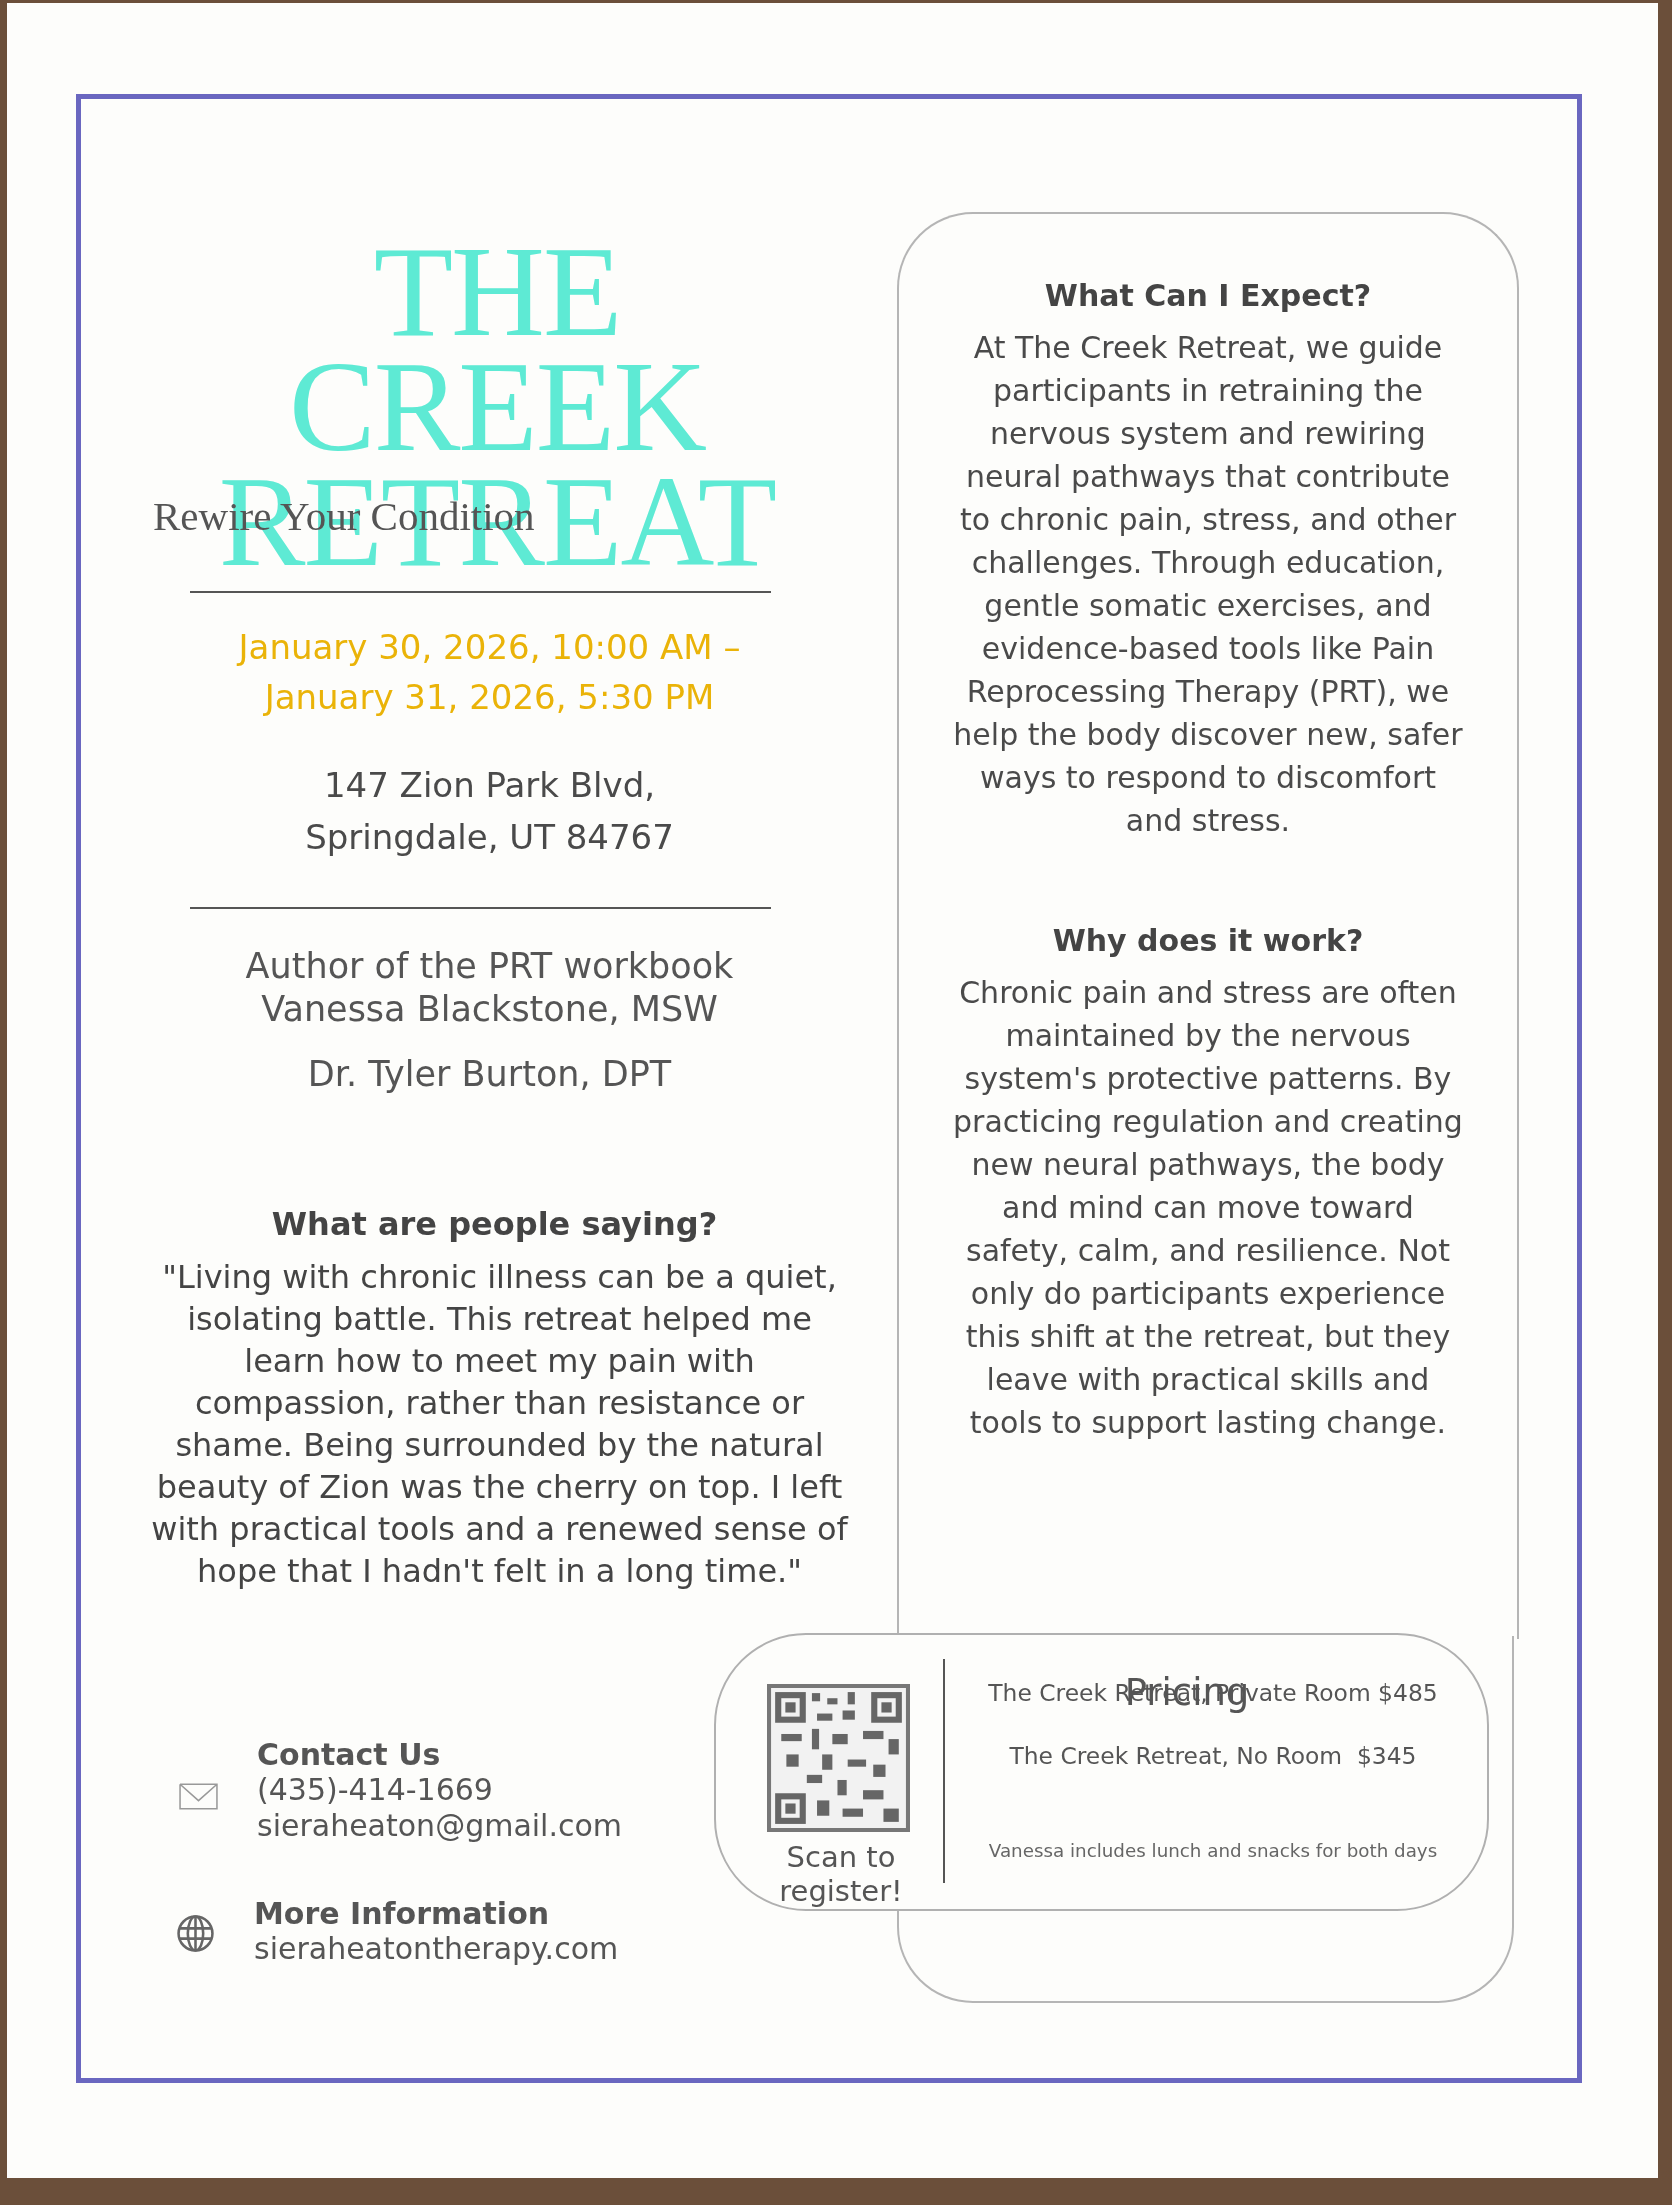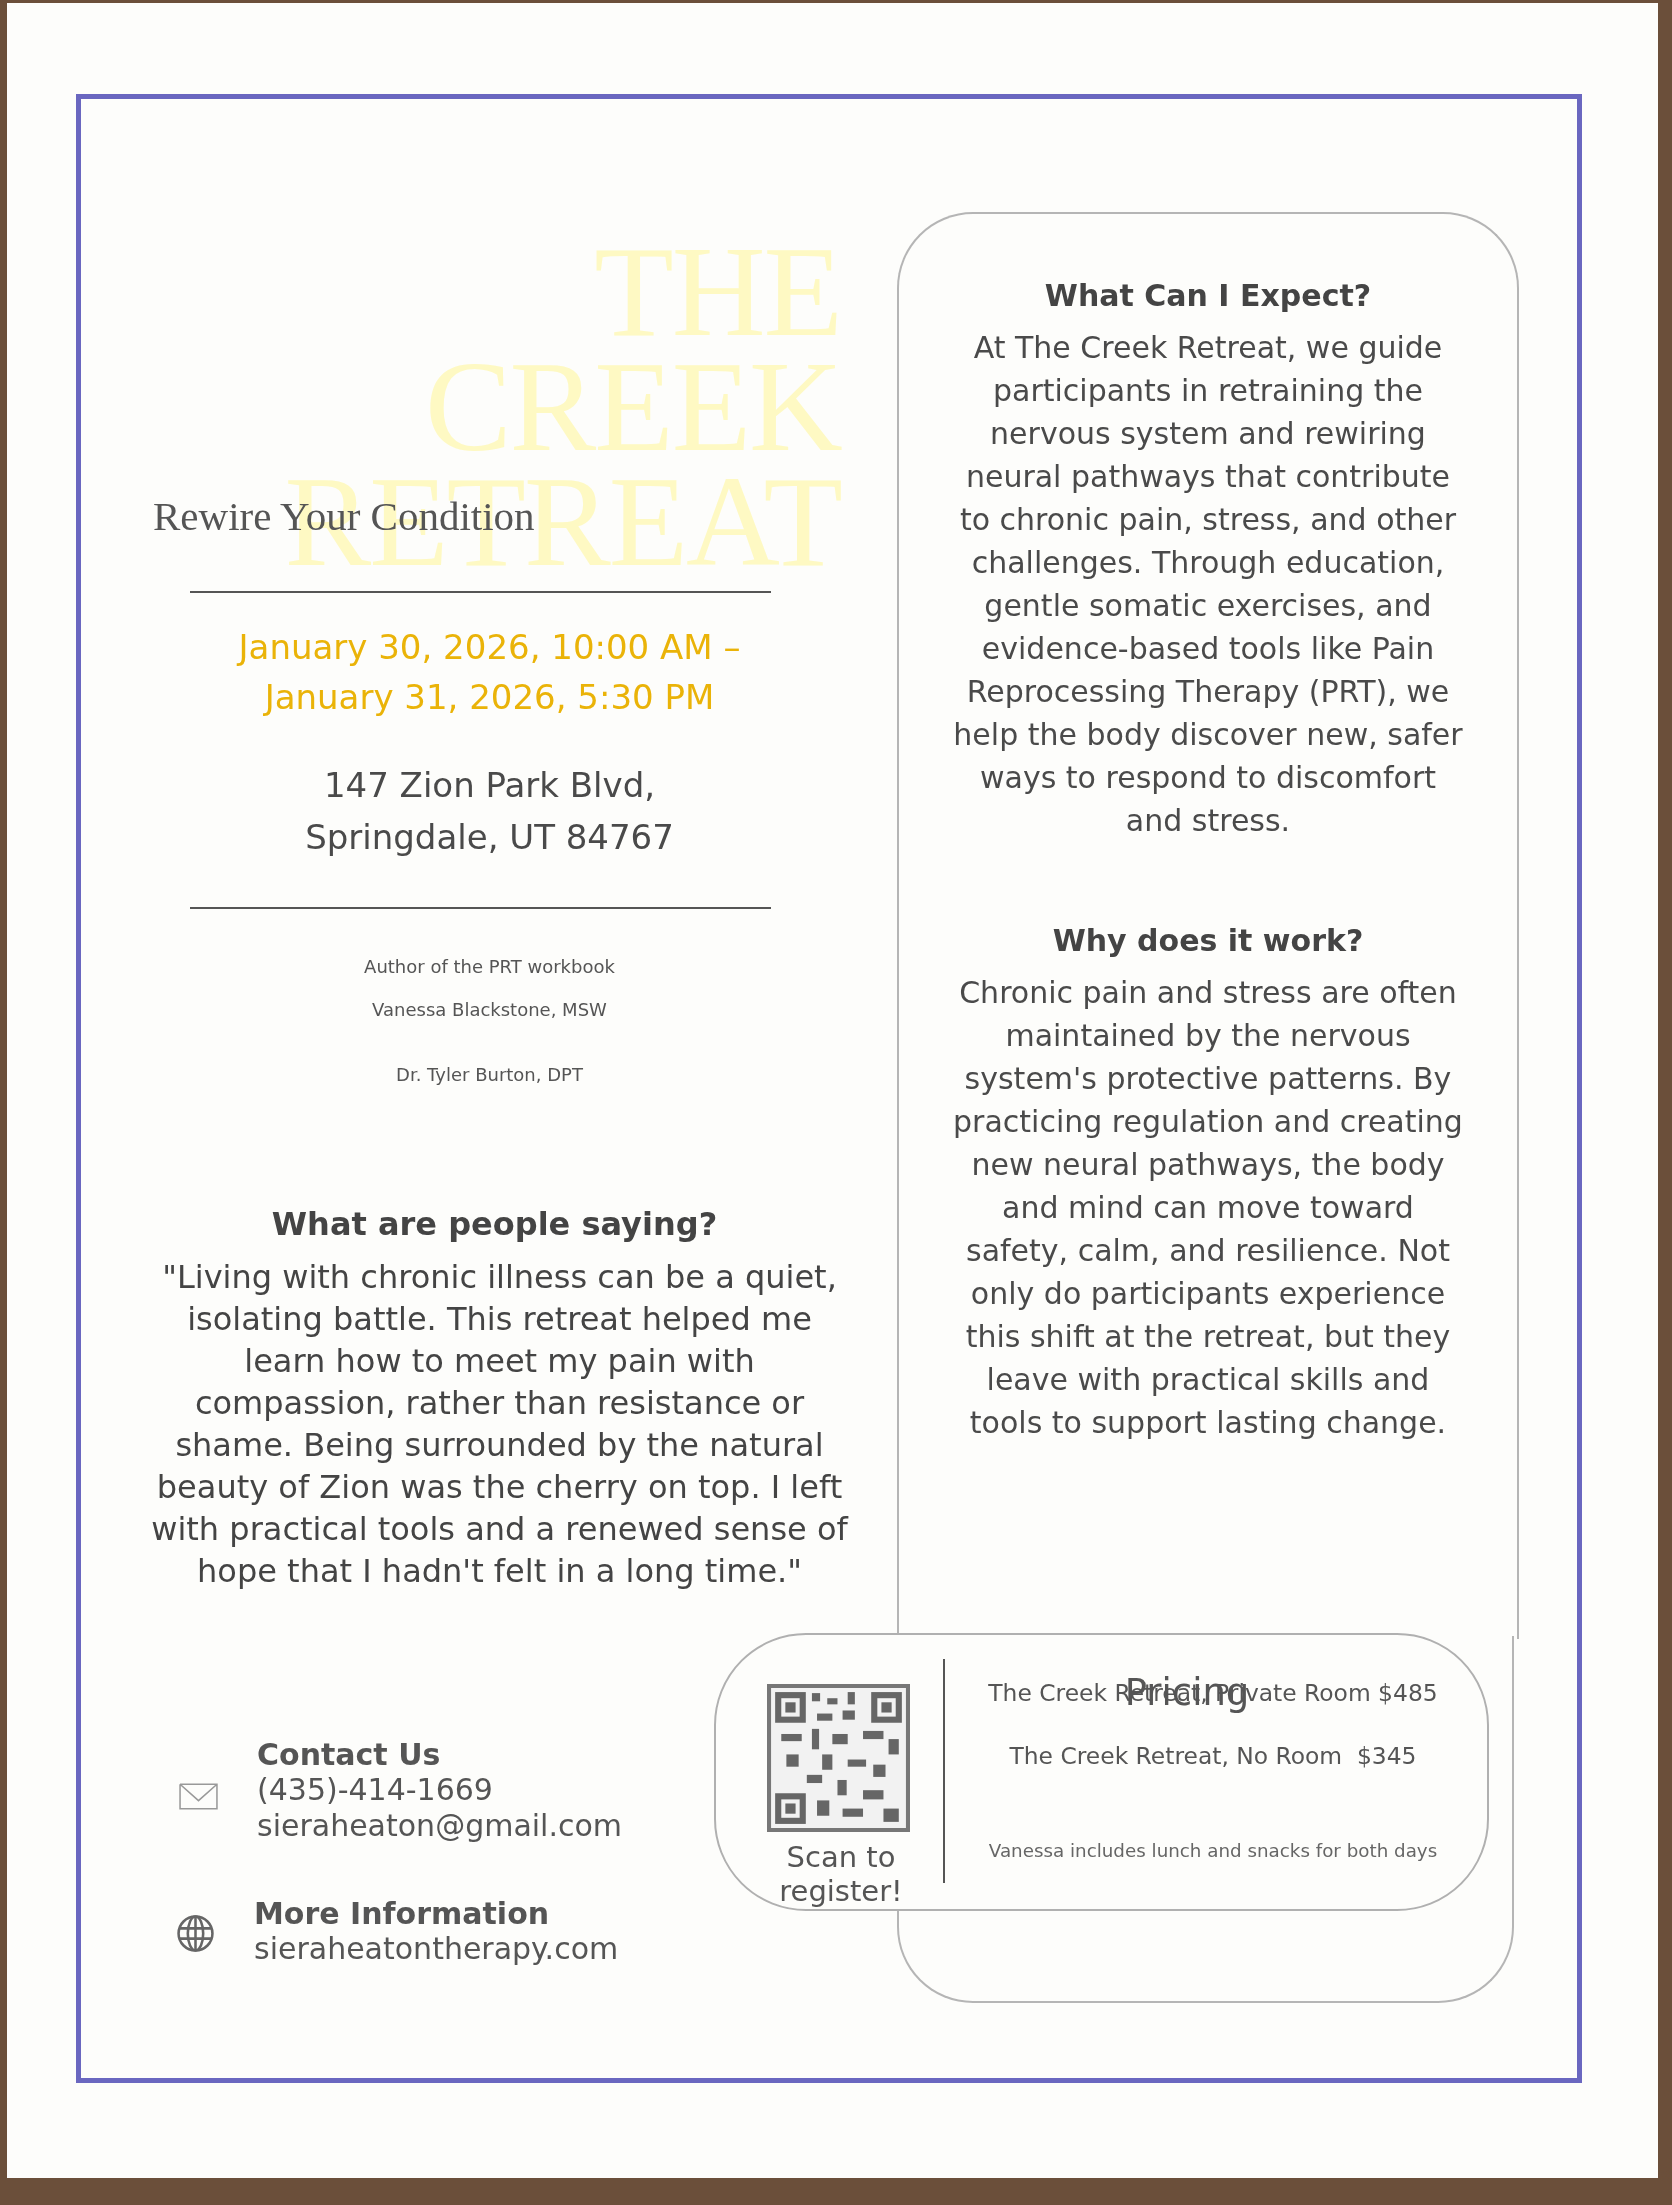--- a/index.html
+++ b/index.html
@@ -14,30 +14,30 @@
   }
   .frame {
     position:absolute; left:76px; top:94px; width:1506px; height:1989px;
     border:5.1px solid #6a67c0; box-sizing:border-box;
   }
   .abs { position:absolute; }
   .center { text-align:center; }
   .title {
     left:153px; top:234px; width:688px;
     font-family:"Liberation Serif", serif; font-size:130px; line-height:115px;
-    color:#fef9c3; letter-spacing:-2px; text-align:right;
+    color:#5eead4; letter-spacing:-2px; text-align:center;
   }
   .subtitle {
     left:153px; top:492px; width:673px;
     font-family:"Liberation Serif", serif; font-size:41px; color:#555; text-align:left;
   }
   .rule { height:2px; background:#555; }
   .dates { left:153px; top:622px; width:673px; font-size:34px; line-height:50px; color:#eab308; }
   .addr { left:153px; top:759px; width:673px; font-size:34px; line-height:52px; }
-  .people { left:153px; top:945px; width:673px; font-size:18px; line-height:43px; color:#555; }
+  .people { left:153px; top:945px; width:673px; font-size:35px; line-height:43px; color:#555; }
   .people .gap { height:22.4px; }
   .quote-h { left:143px; top:1205px; width:703px; font-size:32px; font-weight:bold; color:#444; }
   .quote { left:148px; top:1256px; width:703px; font-size:32px; line-height:42px; color:#444; }
   .rcol {
     left:897px; top:212px; width:622px; height:1427px;
     border:2px solid #b5b5b5; border-bottom:none; border-radius:76px 76px 0 0; box-sizing:border-box;
   }
   .rbottom {
     left:897px; top:1636px; width:617px; height:367px;
     border:2px solid #b5b5b5; border-top:none; border-radius:0 0 76px 76px; box-sizing:border-box;

